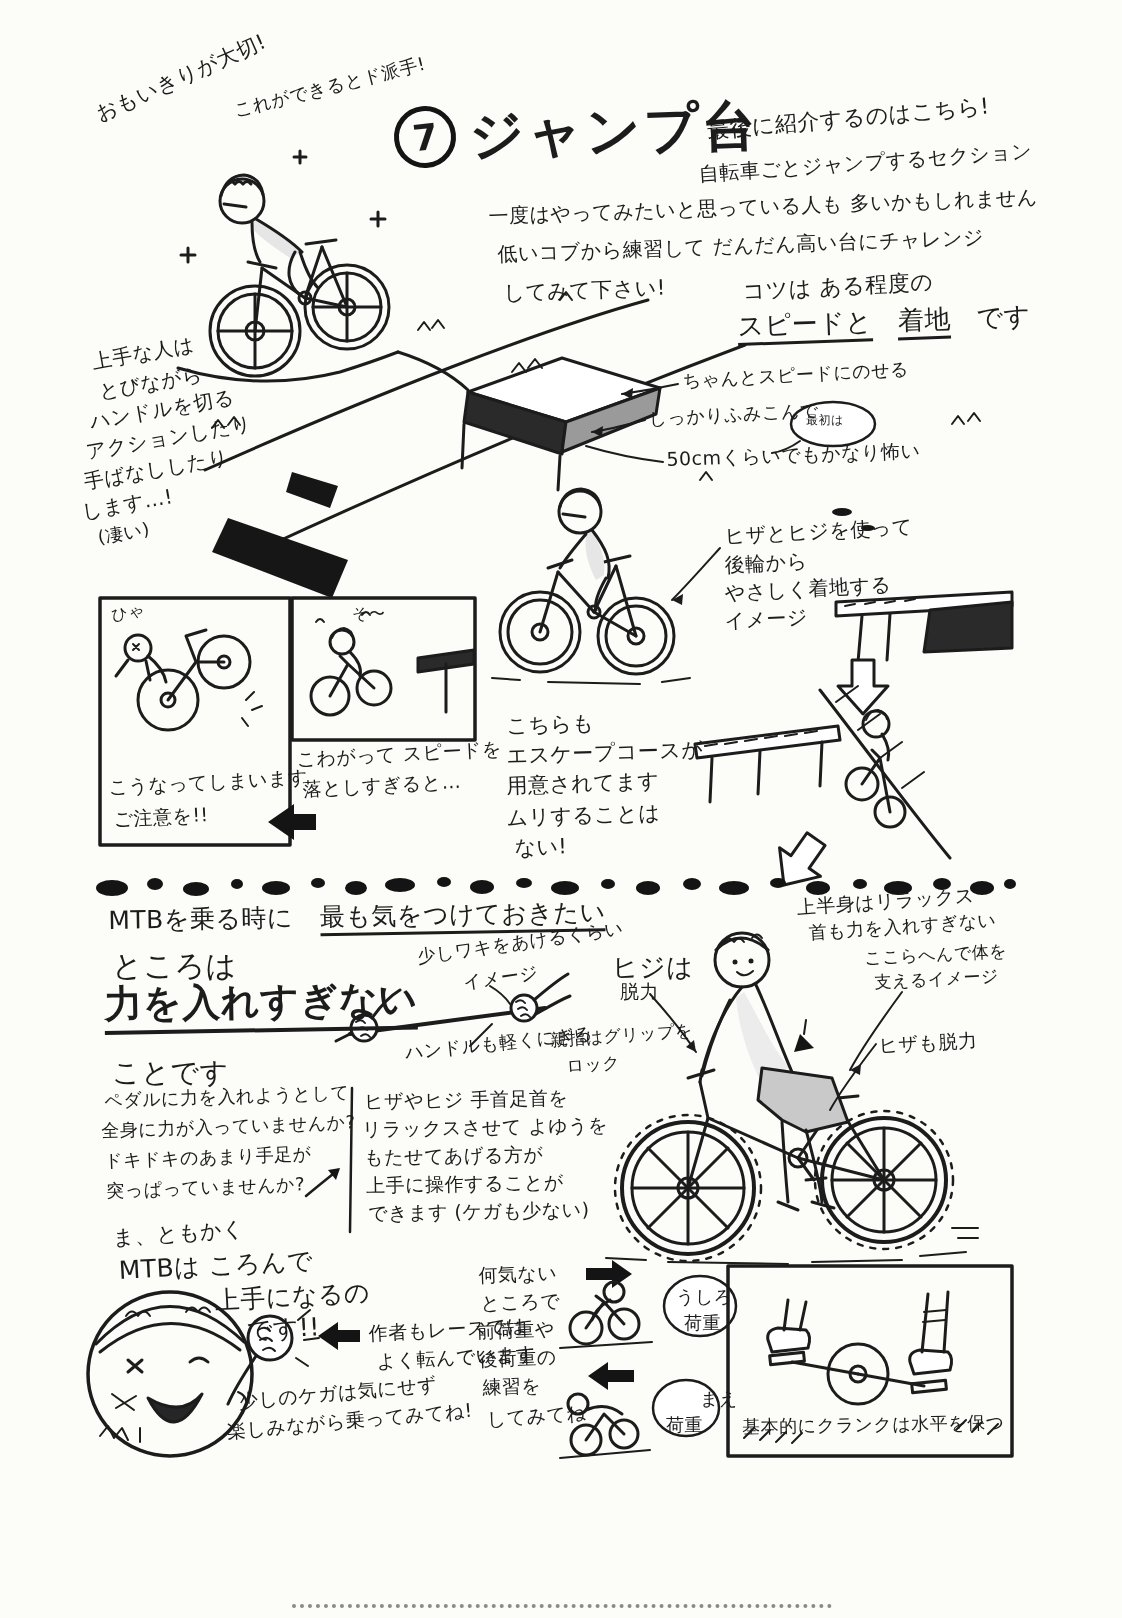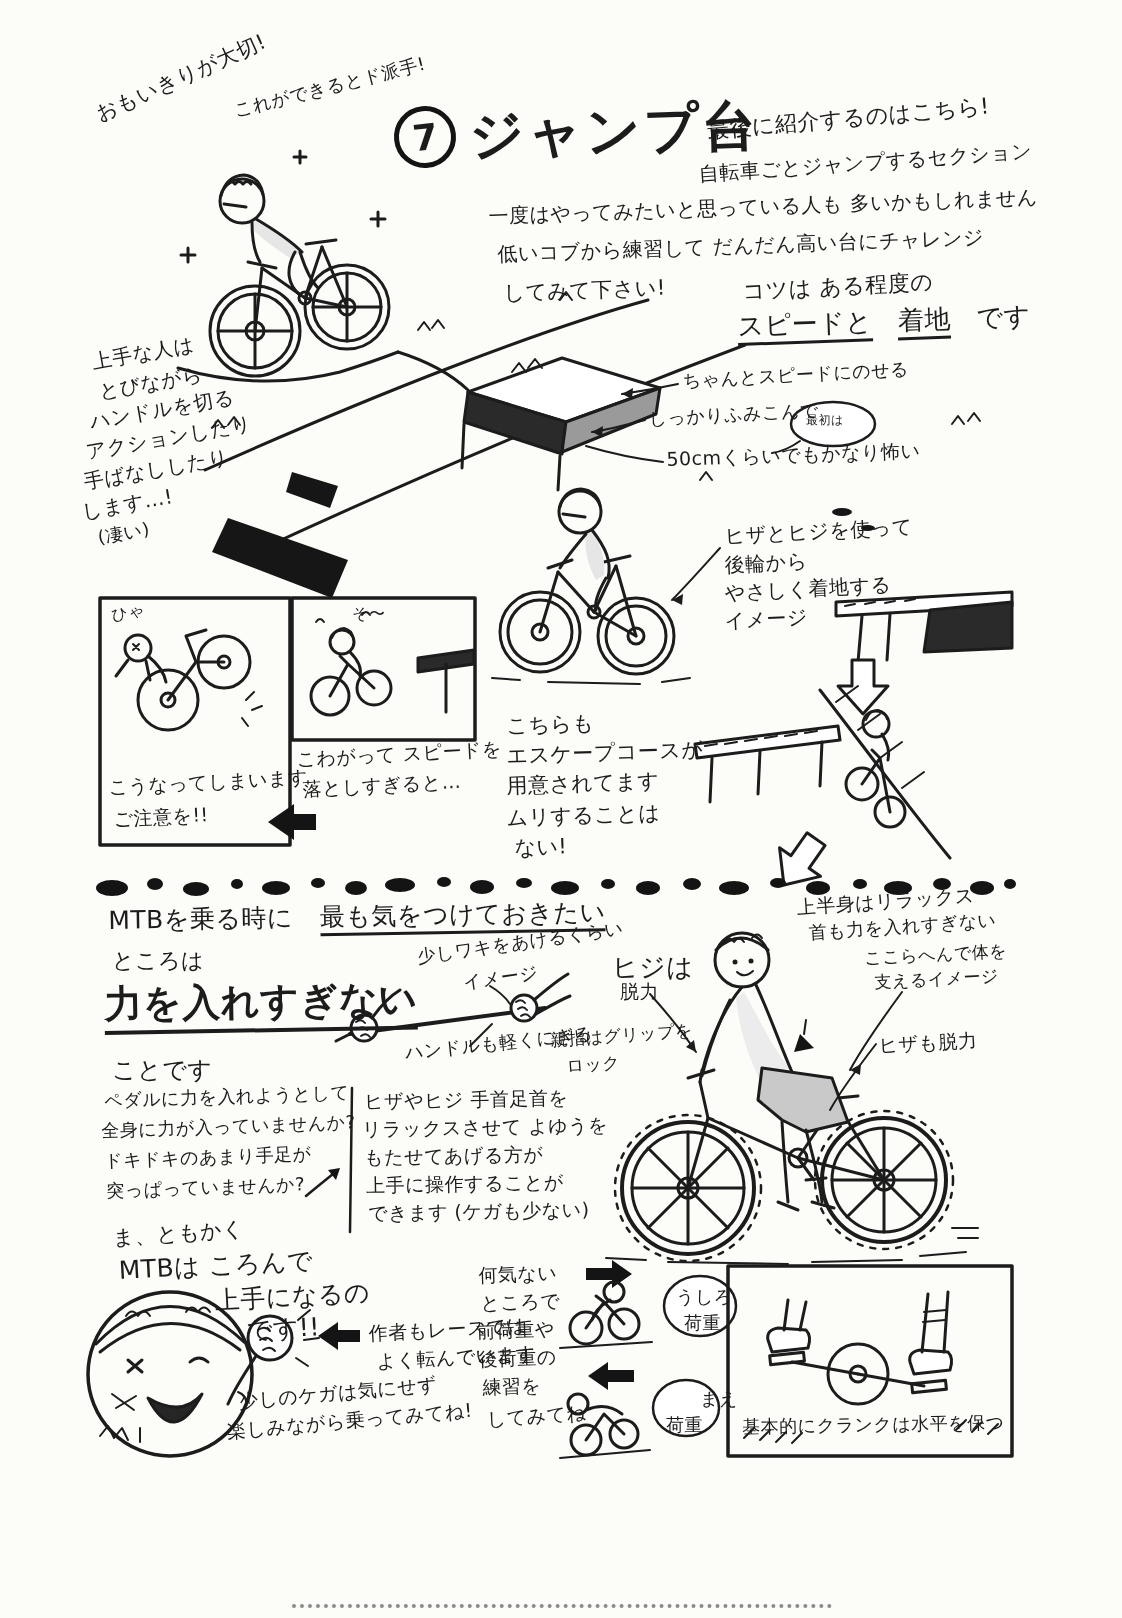--- a/index.html
+++ b/index.html
@@ -403,23 +403,23 @@
   <div class="t" style="left:506px;top:744px;font-size:21px;transform:rotate(-2deg)">エスケープコースが</div>
   <div class="t" style="left:506px;top:774px;font-size:21px;transform:rotate(-2deg)">用意されてます</div>
   <div class="t" style="left:506px;top:806px;font-size:21px;transform:rotate(-2deg)">ムリすることは</div>
   <div class="t" style="left:514px;top:836px;font-size:21px;transform:rotate(-2deg)">ない!</div>
 
   <div class="t" style="left:108px;top:906px;font-size:25px;transform:rotate(-1deg)">
     <span>MTBを乗る時に</span>
     <span style="display:inline-block;width:10px"></span>
     <span class="ul">最も気をつけておきたい</span>
   </div>
-  <div class="t" style="left:112px;top:948px;font-size:22px">ところは</div>
+  <div class="t" style="left:112px;top:948px;font-size:30px">ところは</div>
   <div class="t b ul4" style="left:104px;top:982px;font-size:38px;transform:rotate(-1deg)">力を入れすぎない</div>
-  <div class="t" style="left:112px;top:1056px;font-size:24px">ことです</div>
+  <div class="t" style="left:112px;top:1056px;font-size:28px">ことです</div>
 
   <div class="t" style="left:416px;top:946px;font-size:18px;transform:rotate(-8deg)">少しワキをあけるくらい</div>
   <div class="t" style="left:462px;top:972px;font-size:18px;transform:rotate(-8deg)">イメージ</div>
   <div class="t" style="left:404px;top:1042px;font-size:18px;transform:rotate(-6deg)">ハンドルも軽くにぎる</div>
   <div class="t" style="left:550px;top:1030px;font-size:17px;transform:rotate(-4deg)">親指はグリップを</div>
   <div class="t" style="left:566px;top:1056px;font-size:17px;transform:rotate(-4deg)">ロック</div>
   <div class="t" style="left:612px;top:952px;font-size:26px">ヒジは</div>
   <div class="t" style="left:620px;top:980px;font-size:19px">脱力</div>
   <div class="t" style="left:796px;top:896px;font-size:19px;transform:rotate(-4deg)">上半身はリラックス</div>
   <div class="t" style="left:808px;top:922px;font-size:18px;transform:rotate(-4deg)">首も力を入れすぎない</div>

